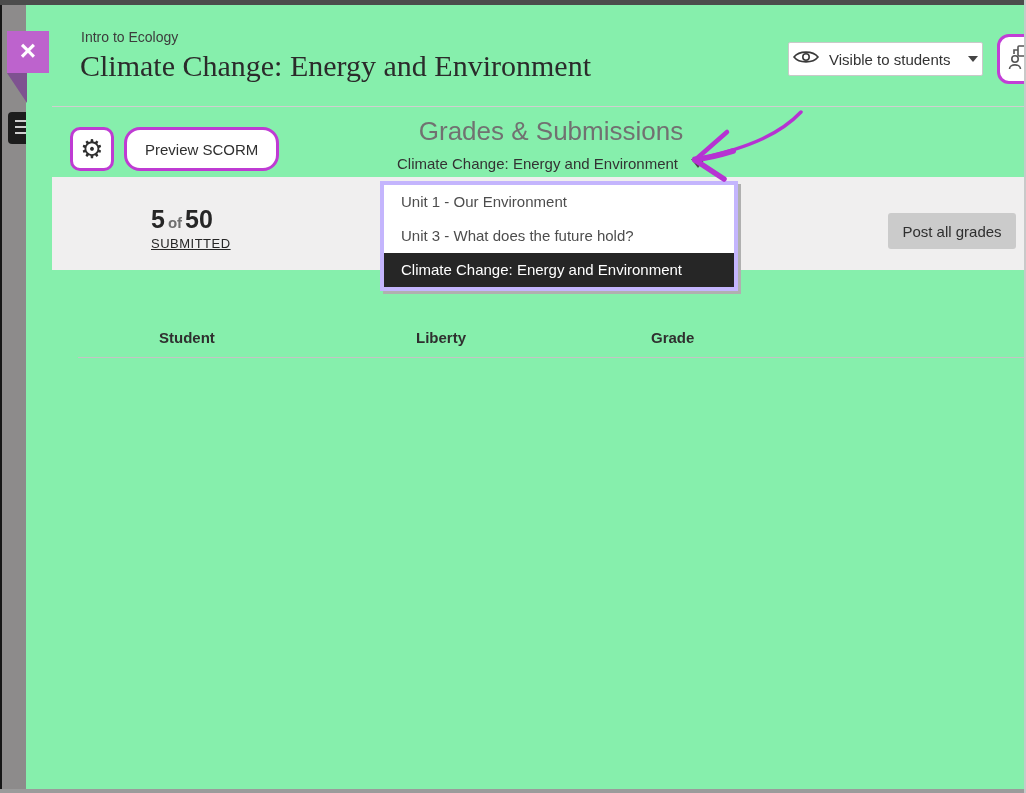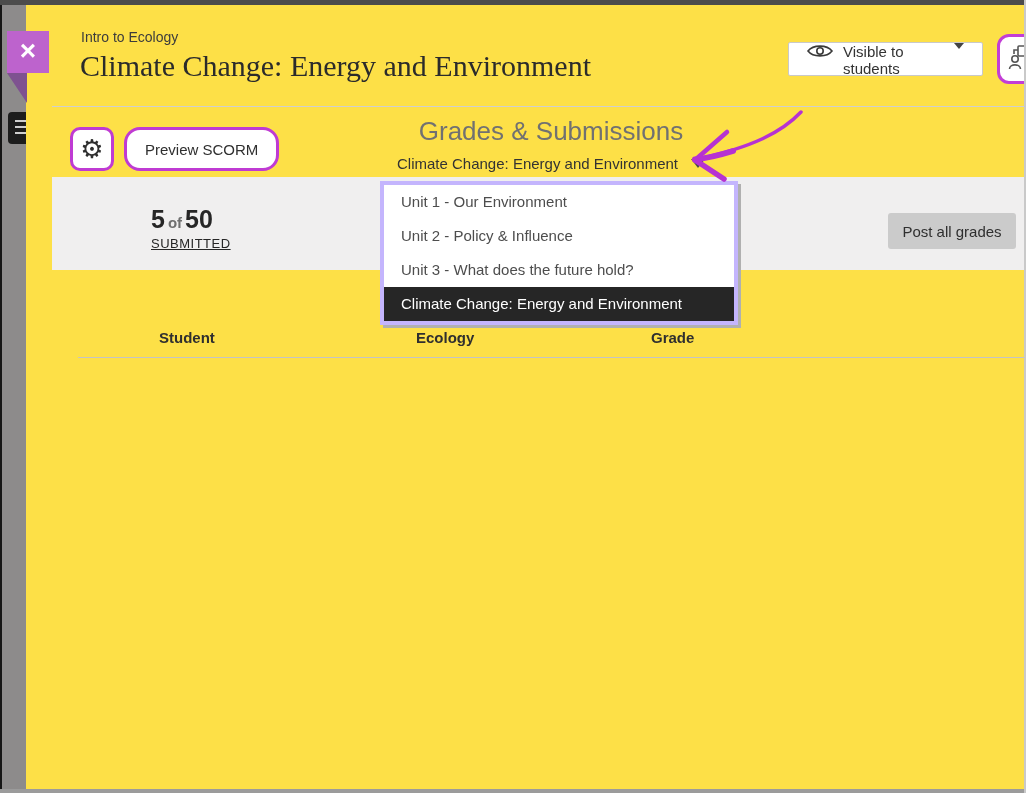--- a/index.html
+++ b/index.html
@@ -14,36 +14,36 @@
   .leftstrip{ position:absolute; left:0; top:0; width:26px; height:793px;
               background:linear-gradient(90deg,#161616 0 2px,#8d8b8b 2px); z-index:0; }
   .bottombar{ position:absolute; left:0; top:789px; width:1026px; height:4px; background:#9b9b9b; z-index:4; }
   .rightedge{ position:absolute; right:0; top:0; width:2px; height:793px; background:#c9c9c9; z-index:4; }
 
   .menu-sq  { position:absolute; left:8px; top:112px; width:32px; height:32px; background:#1d1d1d;
               border-radius:4px; z-index:1; }
   .menu-sq i{ position:absolute; left:7px; width:18px; height:2px; background:#cfcfcf; }
   .menu-sq i:nth-child(1){ top:8px; } .menu-sq i:nth-child(2){ top:14px; } .menu-sq i:nth-child(3){ top:20px; }
 
-  .panel { position:absolute; left:26px; top:5px; width:998px; height:784px; background:#fde047; z-index:2; }
+  .panel { position:absolute; left:26px; top:5px; width:998px; height:784px; background:#86efac; z-index:2; }
 
   .close-x { position:absolute; left:7px; top:31px; width:42px; height:42px; background:#bd63cd;
              color:#fff; font-size:28px; font-weight:700; line-height:40px; text-align:center;
              z-index:10; cursor:pointer; }
   .fold    { position:absolute; left:7px; top:73px; width:20px; height:30px; background:#7e5290;
              clip-path:polygon(0 0,100% 0,100% 100%); z-index:3; }
 
   
   .course-label { position:absolute; left:55px; top:24px; font-size:14px; color:#3c3c3c; }
   .page-title   { position:absolute; left:54px; top:44px; font-family:"Liberation Serif", serif;
                   font-size:30px; color:#2b2b2b; }
 
   .vis-btn { position:absolute; left:762px; top:37px; width:195px; height:34px; background:#fff;
-             border:1px solid #c9c9c9; border-radius:2px; display:flex; 
-             padding:0 18px; gap:10px; cursor:pointer; }
+             border:1px solid #c9c9c9; border-radius:2px; display:flex; align-items:center;
+             padding:0 4px; gap:10px; cursor:pointer; }
   .vis-btn .lbl { font-size:15px; color:#333; }
   .caret-sm { width:0; height:0; border-left:5px solid transparent; border-right:5px solid transparent;
               border-top:6px solid #444; margin-left:auto; }
 
   .profile-btn { position:absolute; left:971px; top:29px; width:50px; height:50px; background:#fff;
                  border:3px solid #c23ed6; border-radius:12px; display:flex; align-items:center;
                  justify-content:center; cursor:pointer; }
 
   .hdr-divider { position:absolute; left:26px; top:101px; width:998px; height:1px; background:#cfcfcf; }
 
@@ -182,21 +182,21 @@
     <div class="summary">
       <div class="nums">
         <span>5</span><span class="of">of</span><span>50</span>
       </div>
       <div class="sub">SUBMITTED</div>
     </div>
     <button class="post-all-btn">Post all grades</button>
   </div>
 
   <div class="col-head ch-student">Student</div>
-  <div class="col-head ch-status">Ecology</div>
+  <div class="col-head ch-status">Liberty</div>
   <div class="col-head ch-grade">Grade</div>
   <div class="head-divider"></div>
 </div>
 
 <div class="rows">
 
   <div class="row">
     <div class="avatar av0"></div>
     <div class="who">
       <div class="name-line">
@@ -290,21 +290,20 @@
     <div class="status muted"><span>Nothing to grade</span></div>
     <div class="pill dash">--</div>
   </div>
 </div>
 
 <div class="close-x">×</div>
 <div class="fold"></div>
 
 <div class="dd-menu">
   <div class="dd-item">Unit 1 - Our Environment</div>
-  <div class="dd-item">Unit 2 - Policy &amp; Influence</div>
   <div class="dd-item">Unit 3 - What does the future hold?</div>
   <div class="dd-item selected">Climate Change: Energy and Environment</div>
 </div>
 
 <svg class="arrow-svg" width="130" height="85" viewBox="0 0 130 85">
   <g stroke="#b632d2" fill="none" stroke-linecap="round">
     <path d="M123 10 C 104 30, 75 45, 20 57" stroke-width="3.5"></path>
     <path d="M55 49 C 42 53, 30 56, 17 57.5" stroke-width="6"></path>
     <path d="M17 58 L49 30" stroke-width="4.5"></path>
     <path d="M17 58 L46 77" stroke-width="5.5"></path>

